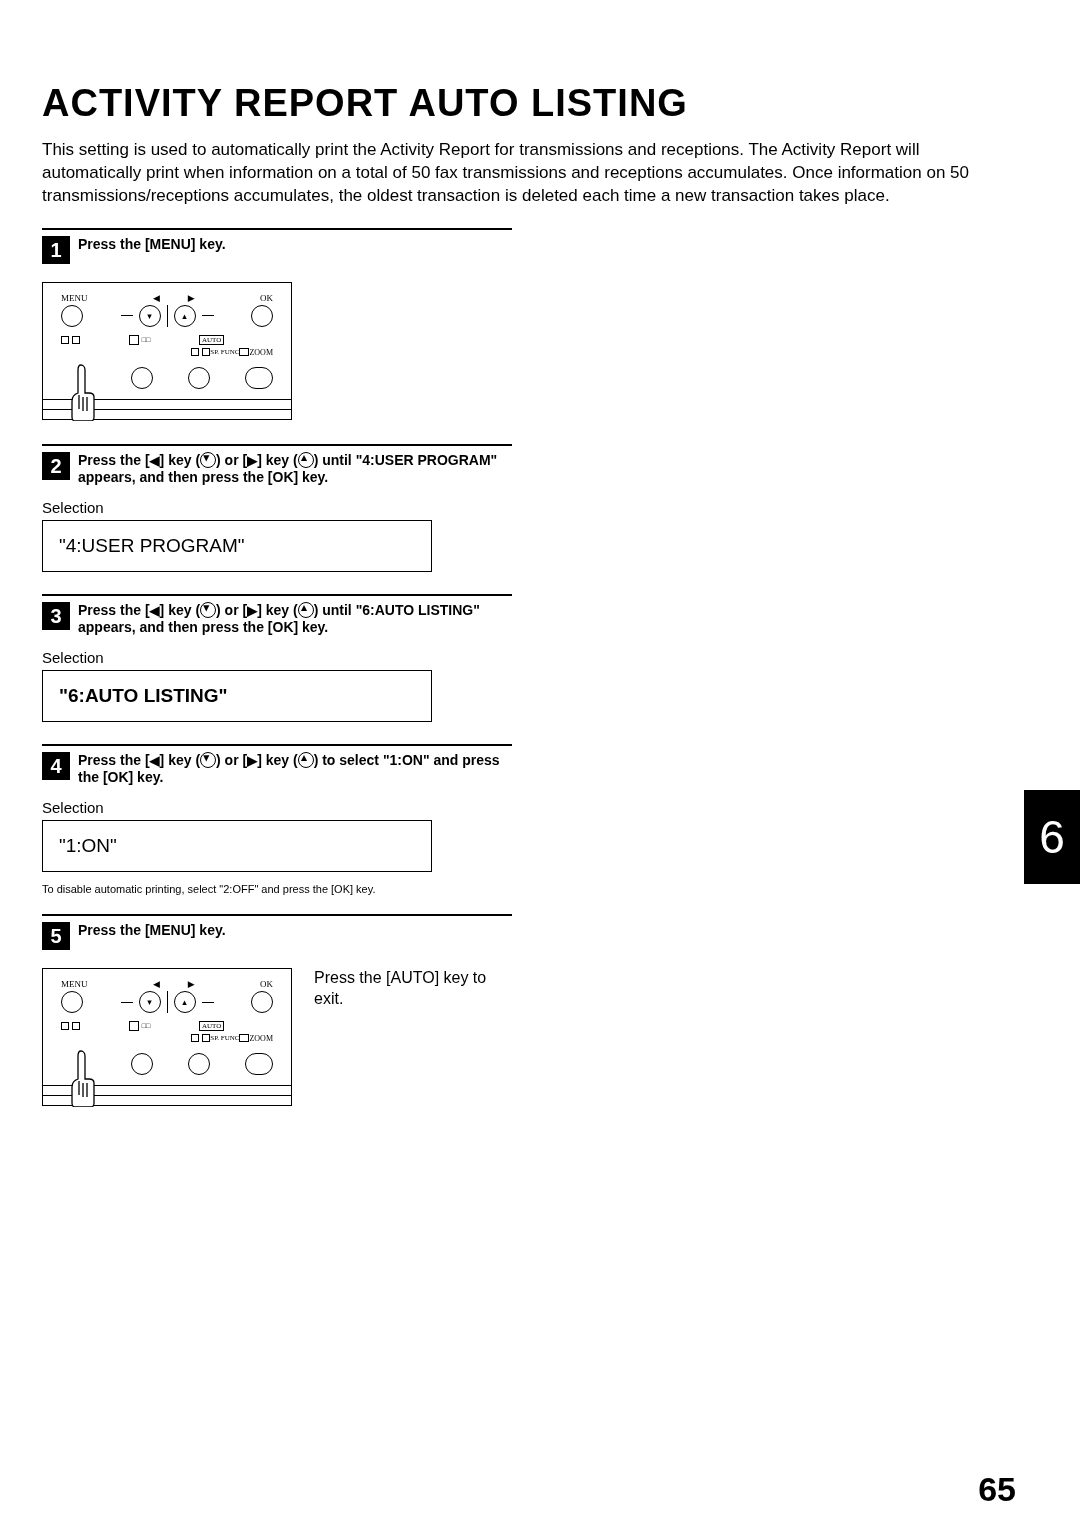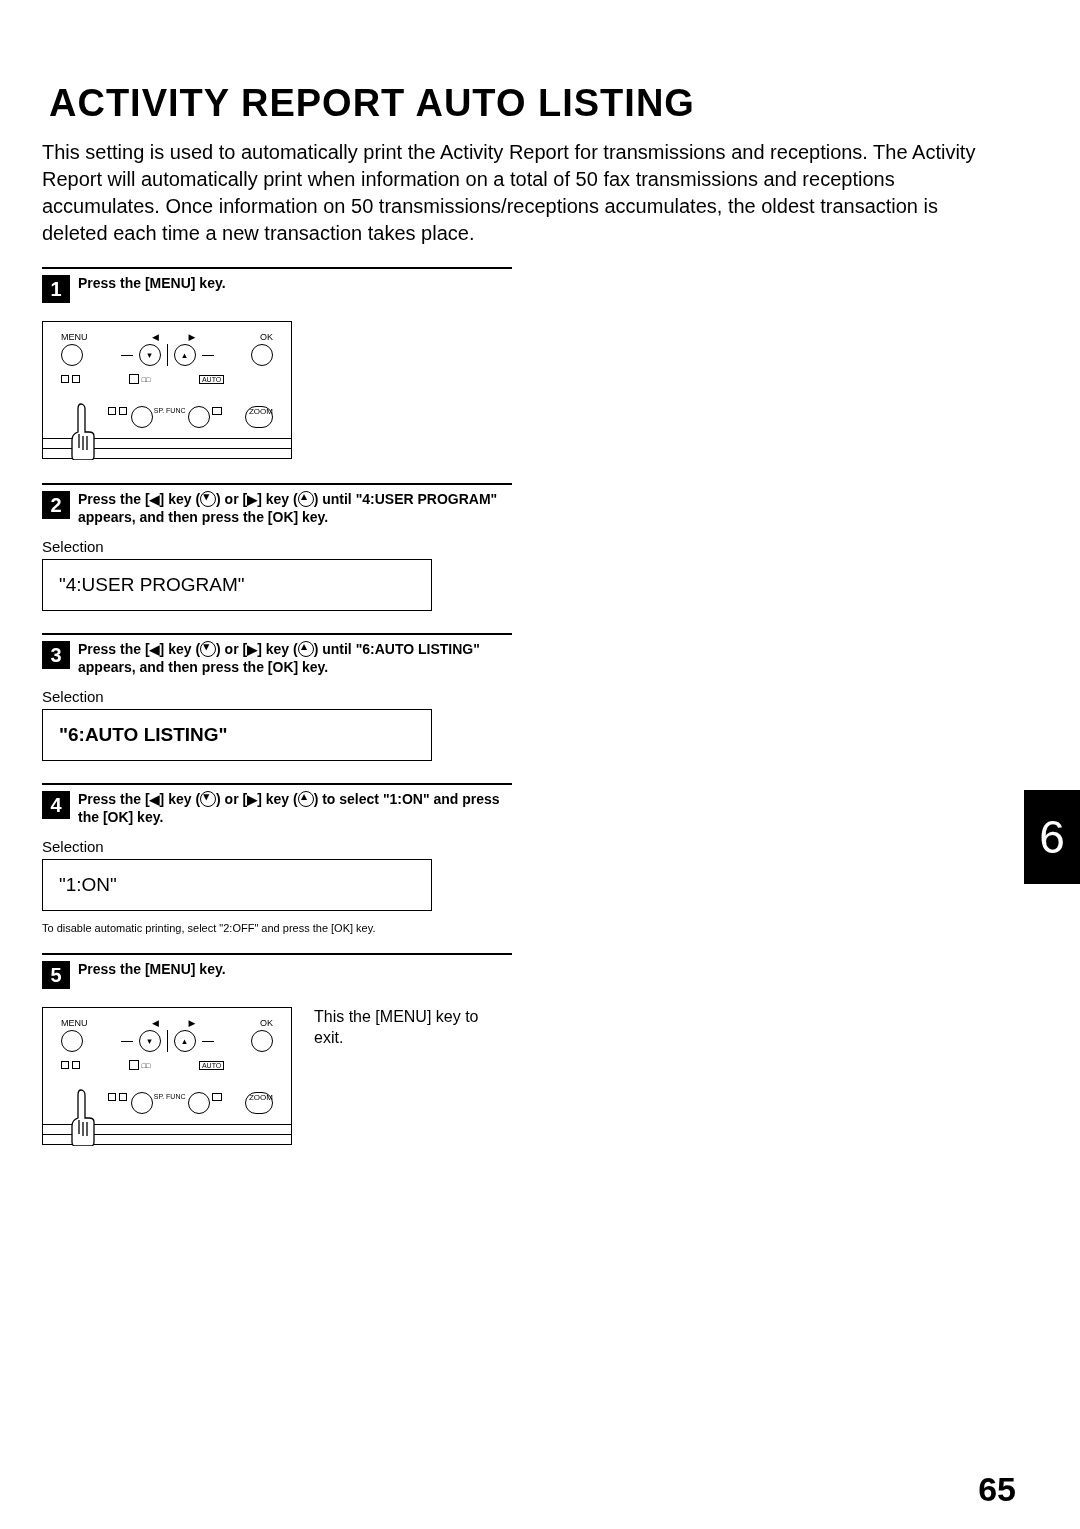--- a/index.html
+++ b/index.html
@@ -17,24 +17,23 @@
     height:32px; position:relative;
   }
   .topbar-label {
     position:absolute; right:0; top:-20px;
     font-size:15px; font-weight:bold; letter-spacing:0.5px;
     color:#000;
   }
   .title {
     font-size:38px; font-weight:bold; letter-spacing:1px;
     margin-top:40px;
-    margin-left:7px;
   }
   .intro {
-    font-size:20px; line-height:1.35; margin-top:14px;
+    font-size:17px; line-height:1.35; margin-top:14px;
     max-width:960px;
   }
   .steps { margin-top:20px; width:470px; }
   .step-sep { border-top:2px solid #000; margin-top:10px; }
   .step-head { display:flex; align-items:flex-start; margin-top:6px; }
   .step-num {
     background:#000; color:#fff; font-weight:bold;
     font-size:20px; width:28px; height:28px; text-align:center;
     line-height:28px; flex:0 0 28px; margin-right:8px;
   }
@@ -49,30 +48,30 @@
   .step-text .circ-u::after { content:"▴"; position:absolute; left:2.5px; top:-2px; font-size:11px;}
   .selection-label { font-size:15px; margin:12px 0 4px 0; }
   .lcd {
     border:1.5px solid #000; padding:14px 16px; width:390px;
     font-size:19px;
   }
   .lcd.bold { font-weight:bold; }
   .note { font-size:11px; margin-top:10px; line-height:1.3; }
   .panel-box {
     border:1.5px solid #000; width:250px; height:138px; margin-top:18px;
-    position:relative; font-size:9px;
+    position:relative; font-size:9px;font-family:Liberation Serif, serif;
   }
   .panel-row1 { position:absolute; top:10px; left:18px; right:18px; display:flex; justify-content:space-between; }
   .panel-row2 { position:absolute; top:22px; left:18px; right:18px; display:flex; justify-content:space-between; }
   .pb-btn { width:22px; height:22px; border:1.3px solid #000; border-radius:50%; }
   .pb-mid { display:flex; gap:6px; align-items:center; }
   .pb-tri { width:22px; height:22px; border:1.3px solid #000; border-radius:50%; display:flex; align-items:center; justify-content:center;}
   .pb-bar { border-top:1.3px solid #000; width:12px; height:1px; }
   .panel-row3 { position:absolute; top:52px; left:18px; right:18px; display:flex; justify-content:space-between; align-items:center; }
-  .panel-row4 { position:absolute; top:85px; left:18px; right:18px; display:flex; justify-content:space-between;padding-left:47px; }
+  .panel-row4 { position:absolute; top:65px; left:18px; right:18px; display:flex; justify-content:flex-end;padding-left:47px; }
   .pg-line { position:absolute; left:0; right:0; border-top:1px solid #000; }
   .pb-btn.big { width:28px; height:22px; border-radius:11px;}
   .auto-box { border:1px solid #000; padding:0 2px; font-size:7px; }
   .finger {
     position:absolute; left:24px; bottom:-2px;
     width:30px; height:58px;
   }
   .finger svg { width:100%; height:100%; }
   .side-tab {
     position:absolute; right:0; top:790px;
@@ -234,19 +233,19 @@
           <span class="pb-btn big"></span>
         </div>
         <div class="pg-line" style="top:116px;"></div>
         <div class="pg-line" style="top:126px;"></div>
         <div class="finger">
           <svg viewBox="0 0 30 58">
               <path d="M14 2 C12 2 11 4 11 7 L11 30 C8 31 5 33 5 38 L5 54 C5 56 6 58 8 58 L24 58 C26 58 27 56 27 54 L27 34 C27 31 25 30 22 30 L18 30 L18 7 C18 4 16 2 14 2 Z M12 32 L12 46 M16 34 L16 48 M20 34 L20 48" fill="#fff" stroke="#000" stroke-width="1.3"></path>
             </svg>
         </div>
       </div>
-      <div class="step5-note">This the [MENU] key to exit.</div>
+      <div class="step5-note">Press the [AUTO] key to exit.</div>
     </div>
   </div>
 </div>
 
 <div class="side-tab">6</div>
 <div class="page-num">65</div>
 
 </body></html>

